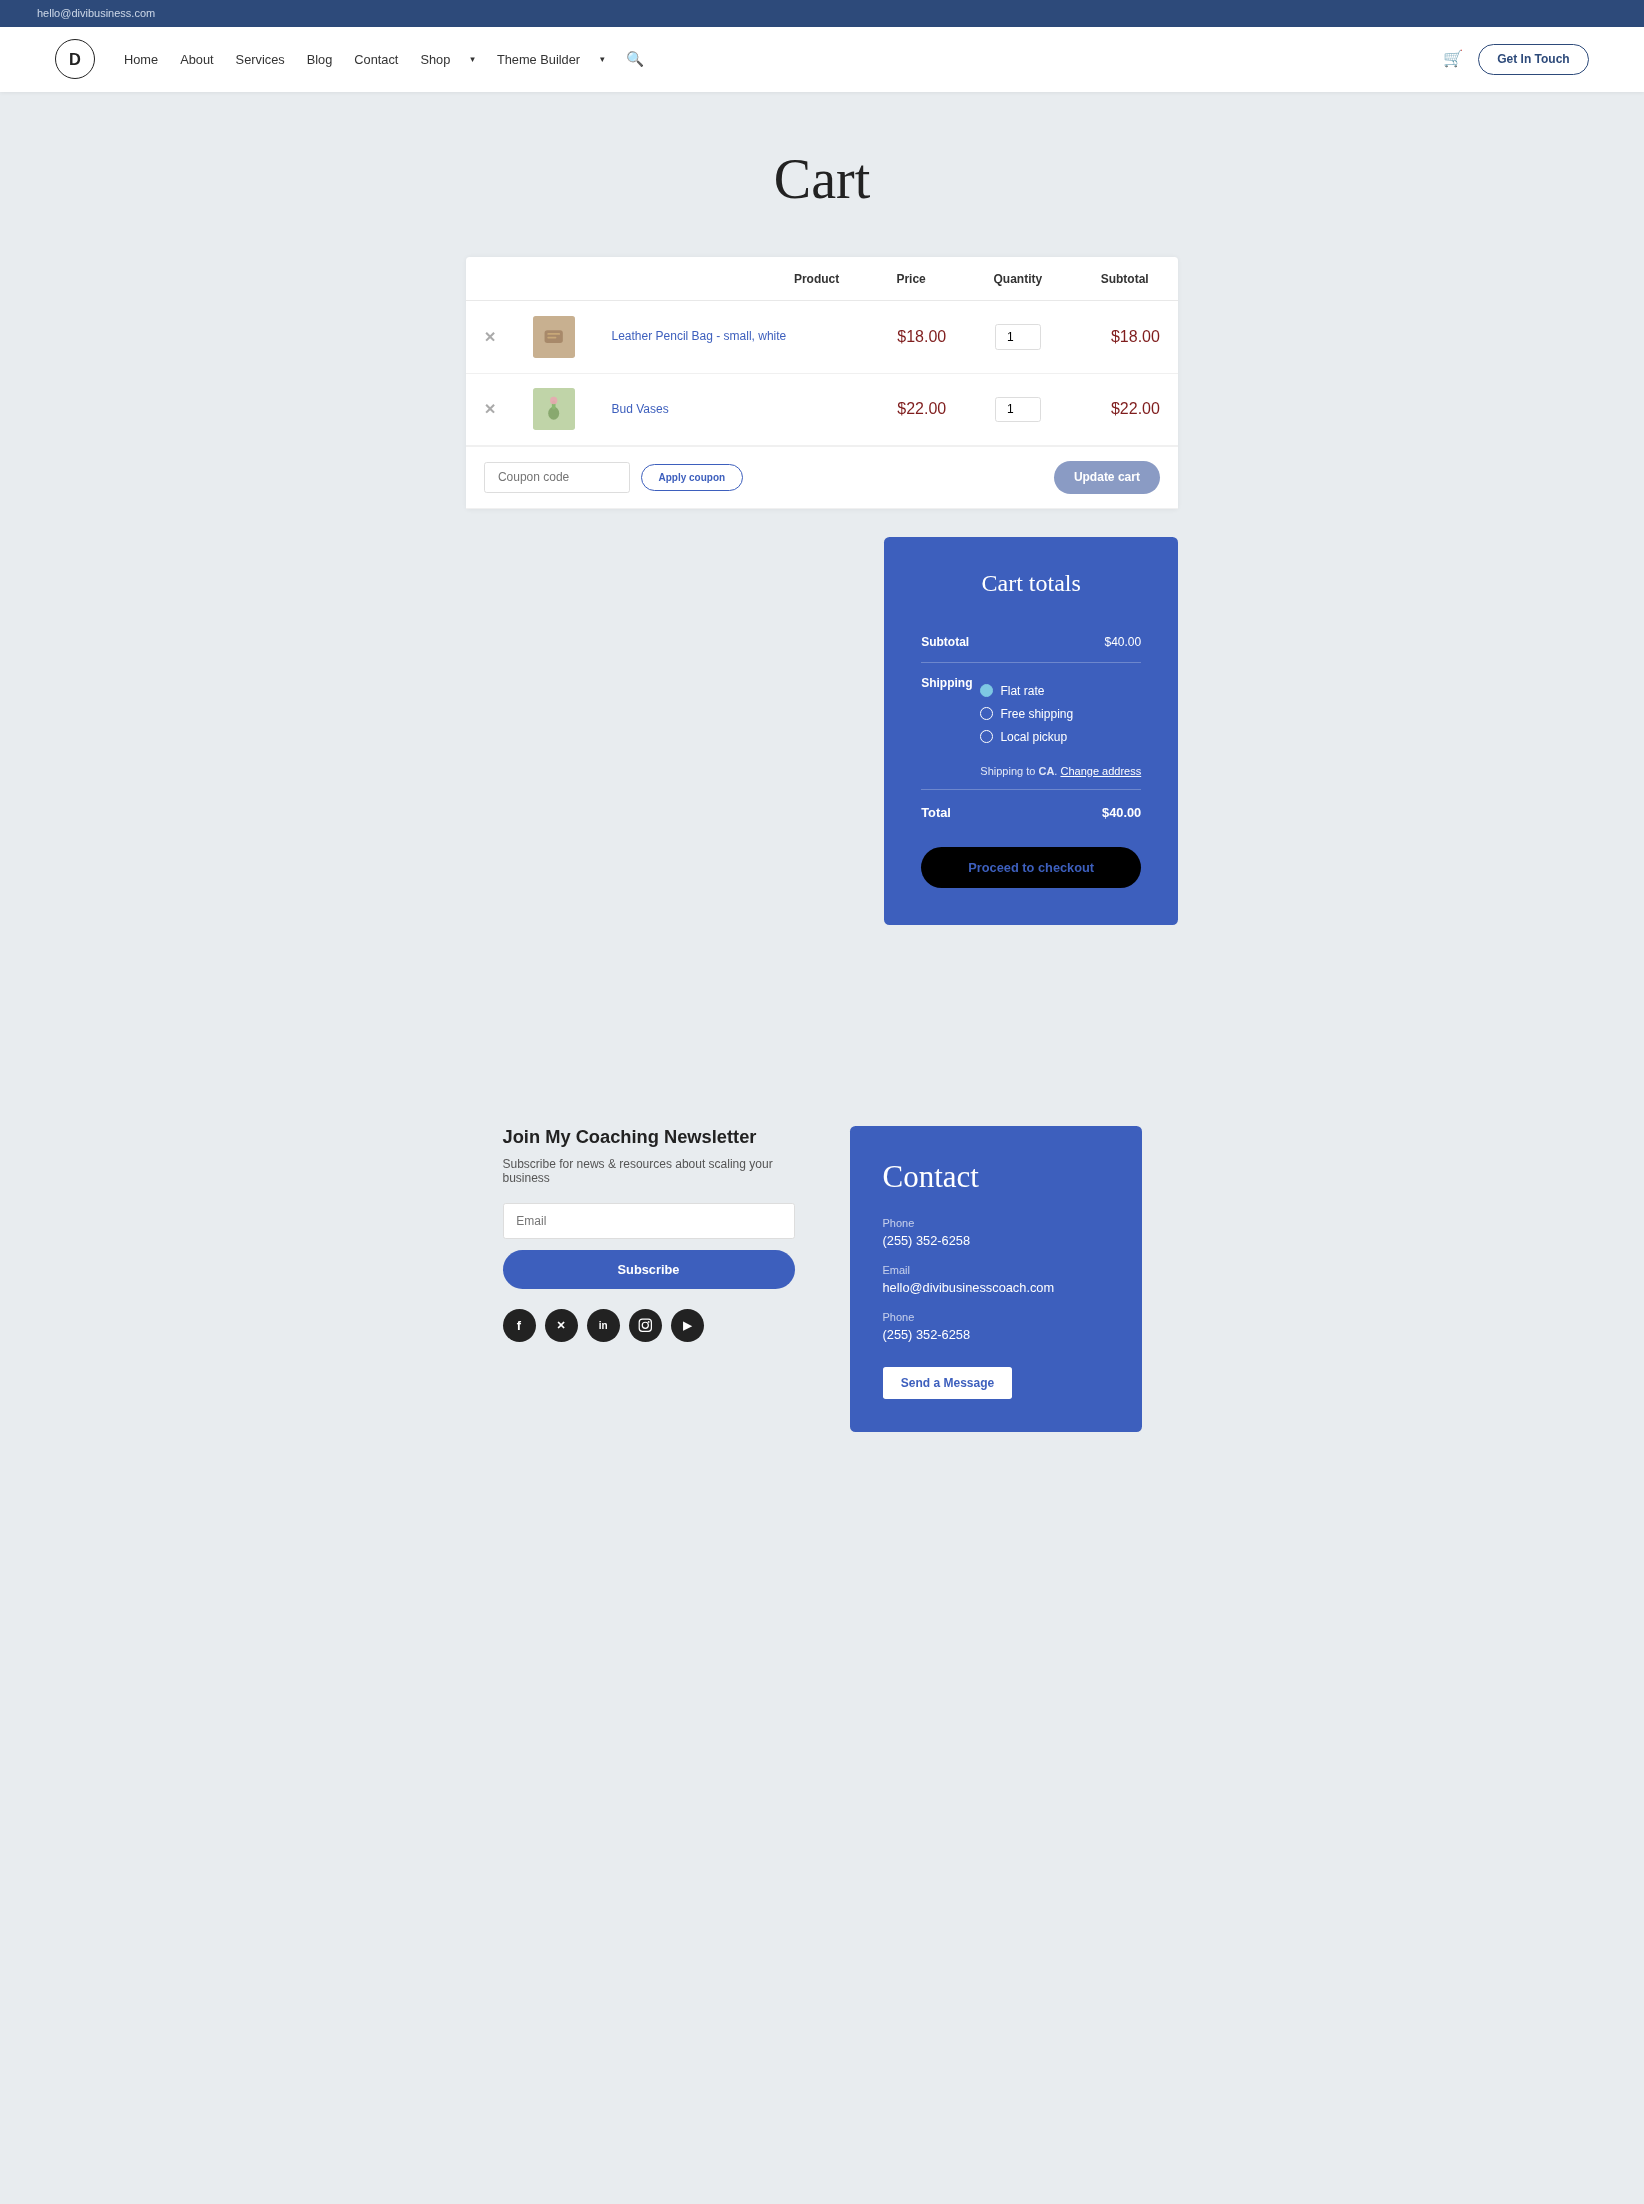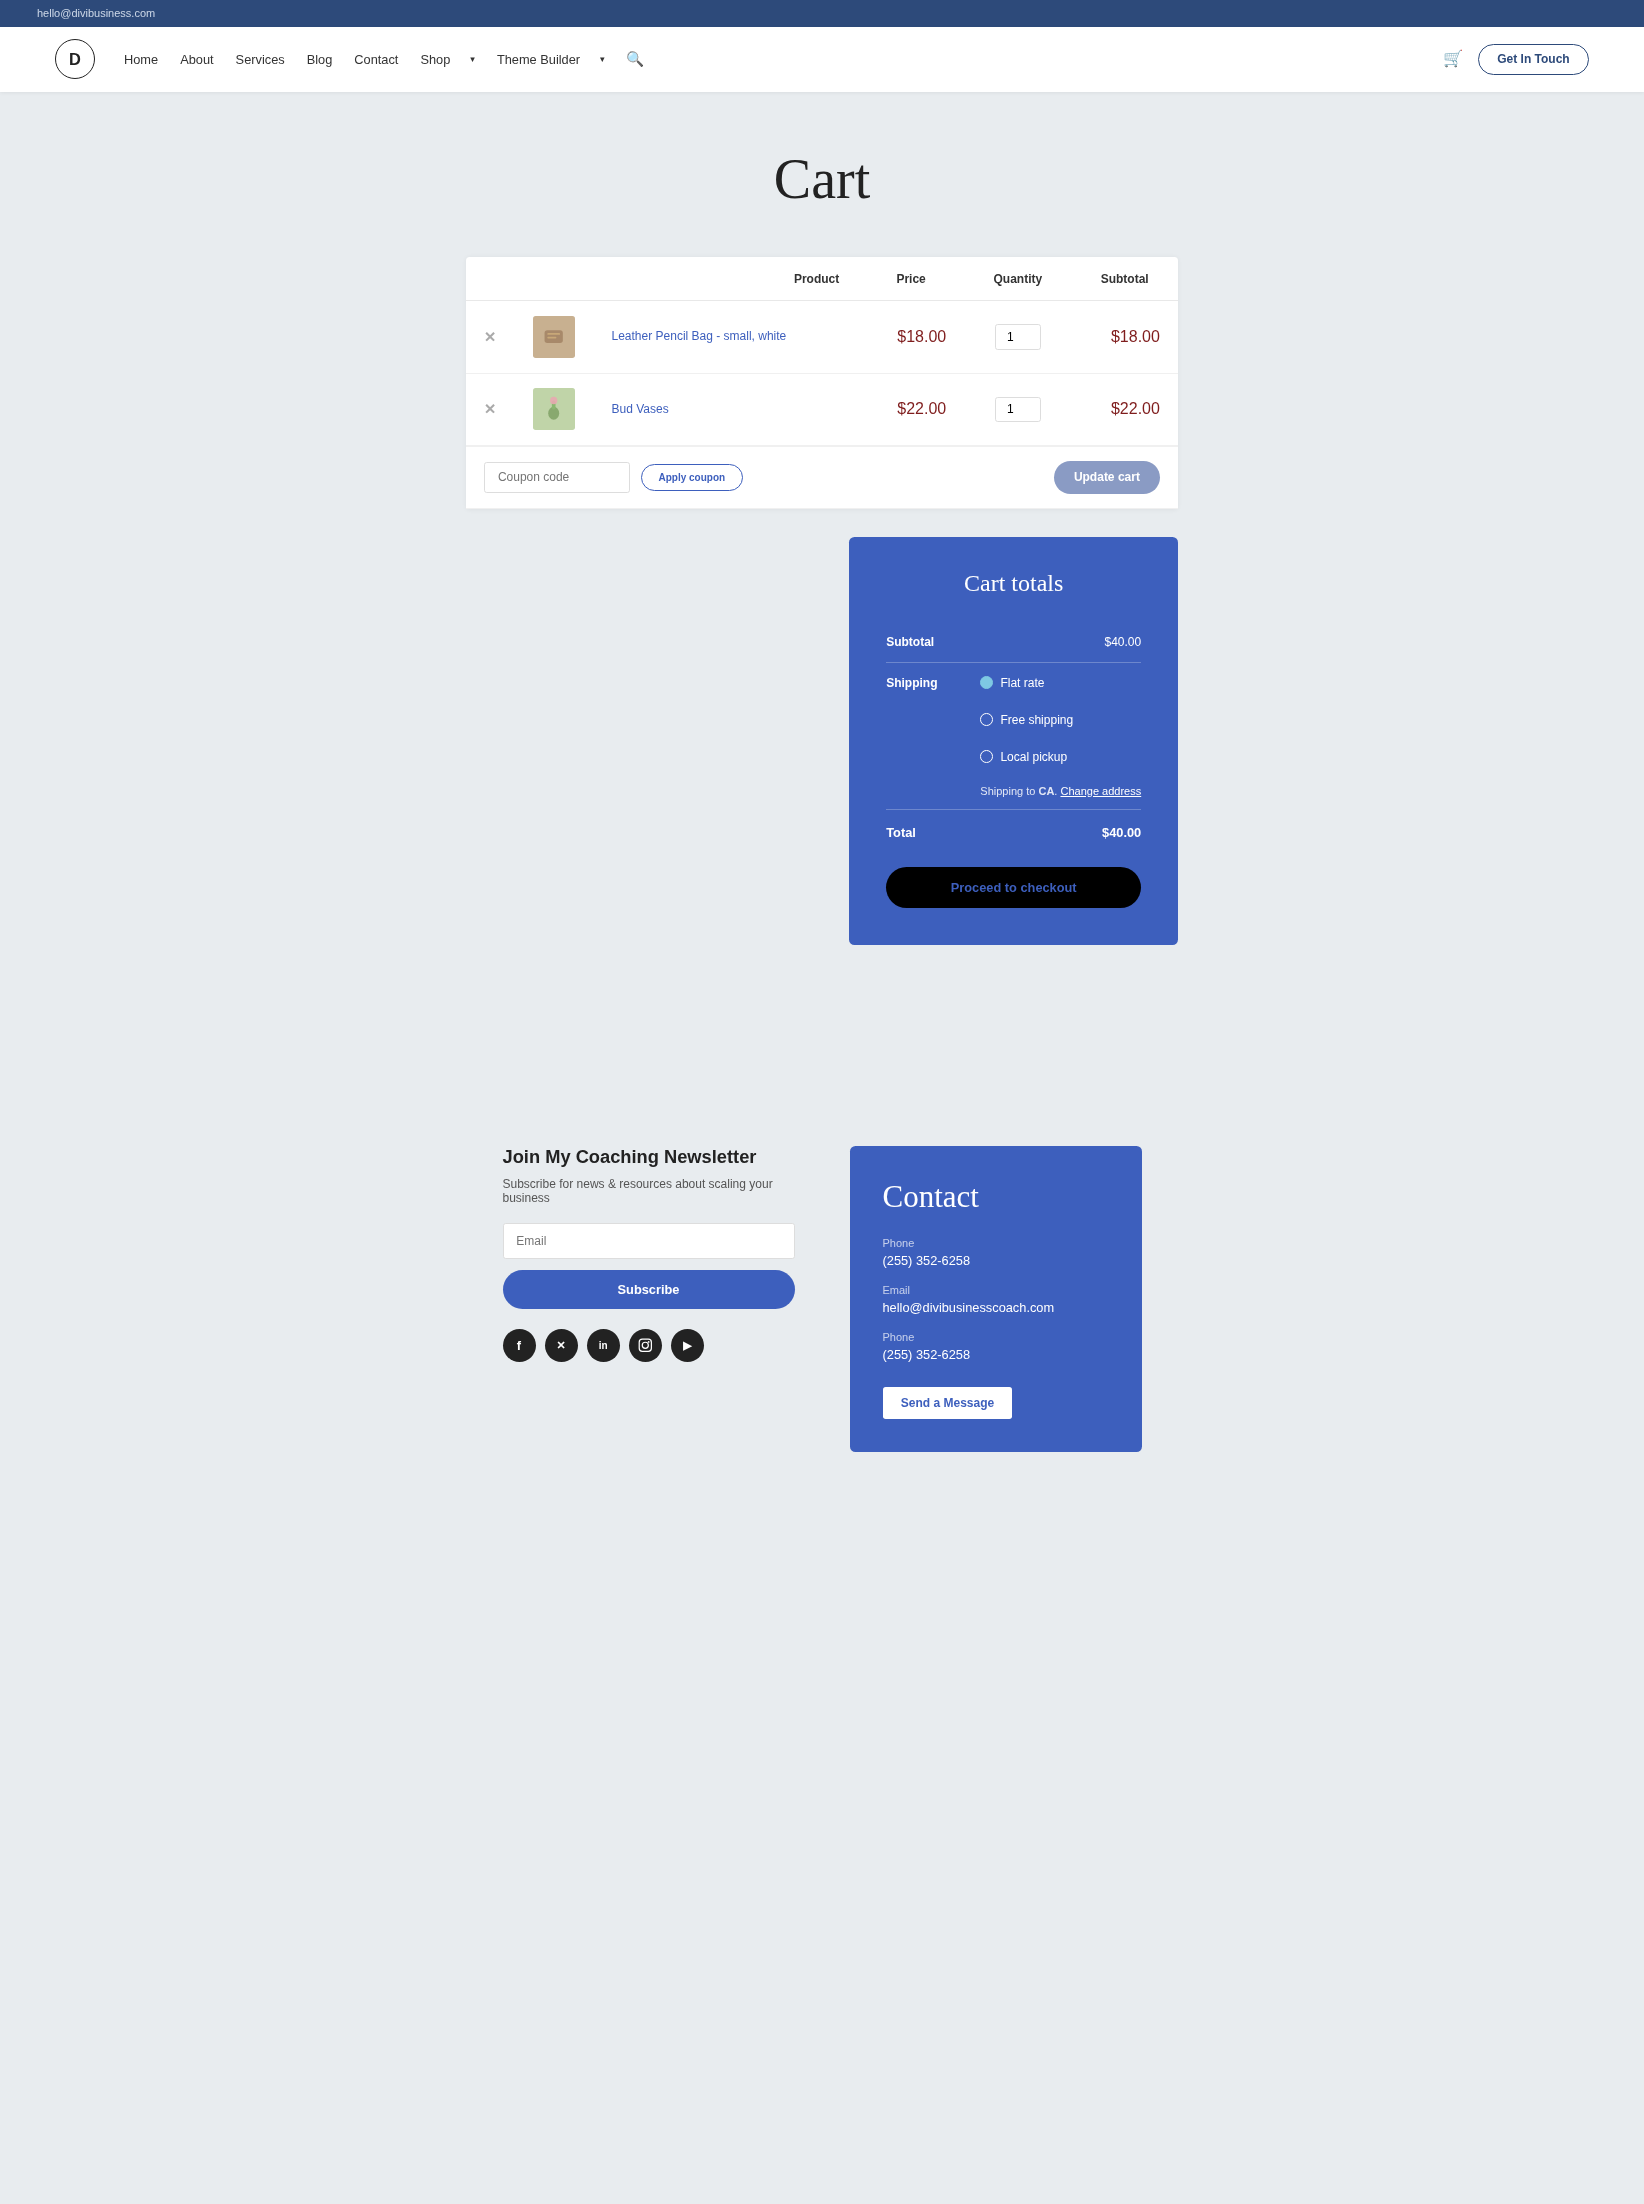--- a/index.html
+++ b/index.html
@@ -146,42 +146,42 @@
     .cart-totals-wrapper {
       display: flex;
       justify-content: flex-end;
       margin-top: 9.1px;
     }
     .cart-totals {
       background: #3d5fbd;
       color: #fff;
       border-radius: 5.5px;
       padding: 33px 37px 37px;
-      width: 329px;
+      width: 294px;
     }
     .cart-totals-title {
       text-align: center;
       font-size: 24px;
       font-weight: 400;
       margin-bottom: 25.6px;
       font-family: Georgia, serif;
     }
     .totals-row {
       display: flex;
       justify-content: space-between;
       align-items: flex-start;
       padding: 12.8px 0;
       border-bottom: 0.9px solid rgba(255,255,255,0.25);
       font-family: Arial, sans-serif;
       font-size: 12px;
     }
     .totals-row:last-of-type { border-bottom: none; }
     .totals-label { font-weight: 600; }
     .totals-value { text-align: right; }
-    .shipping-options { display: flex; flex-direction: column; gap: 23px; }
+    .shipping-options { display: flex; flex-direction: column; gap: 9px; margin-top: 8px; }
     .shipping-option { display: flex; align-items: center; gap: 7.3px; font-size: 12px; }
     .radio-dot {
       width: 12.8px; height: 12.8px; border-radius: 50%;
       border: 1.8px solid #fff;
       background: transparent;
       flex-shrink: 0;
     }
     .radio-dot.selected { background: #7ec8e3; border-color: #7ec8e3; }
     .shipping-to { font-size: 11px; margin-top: 21px; color: rgba(255,255,255,0.85); }
     .change-address { color: #fff; text-decoration: underline; cursor: pointer; }

